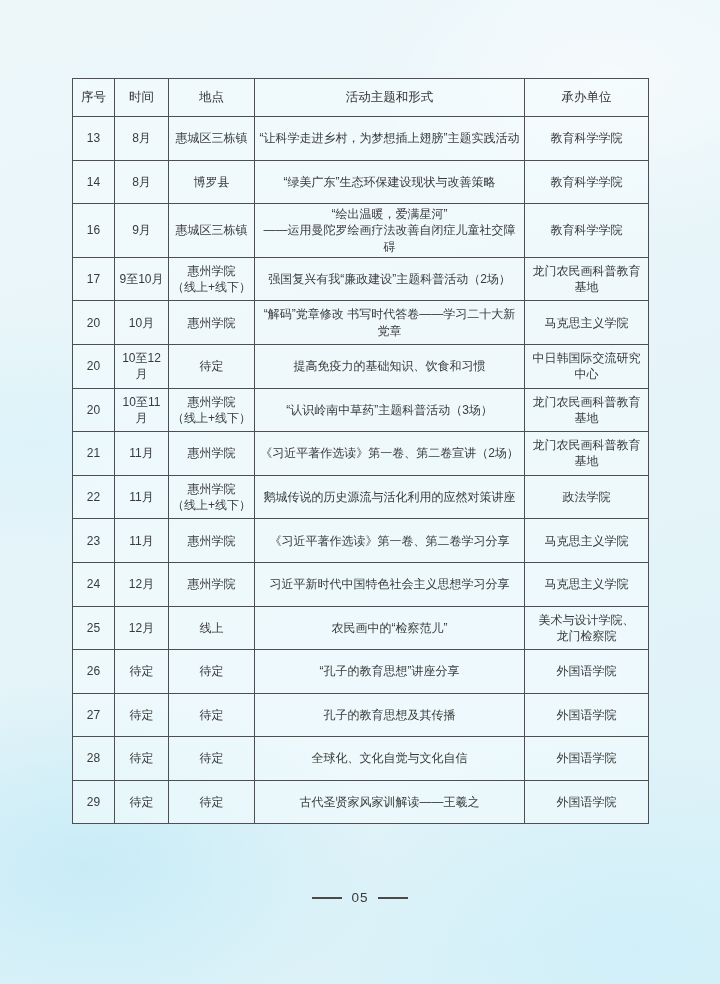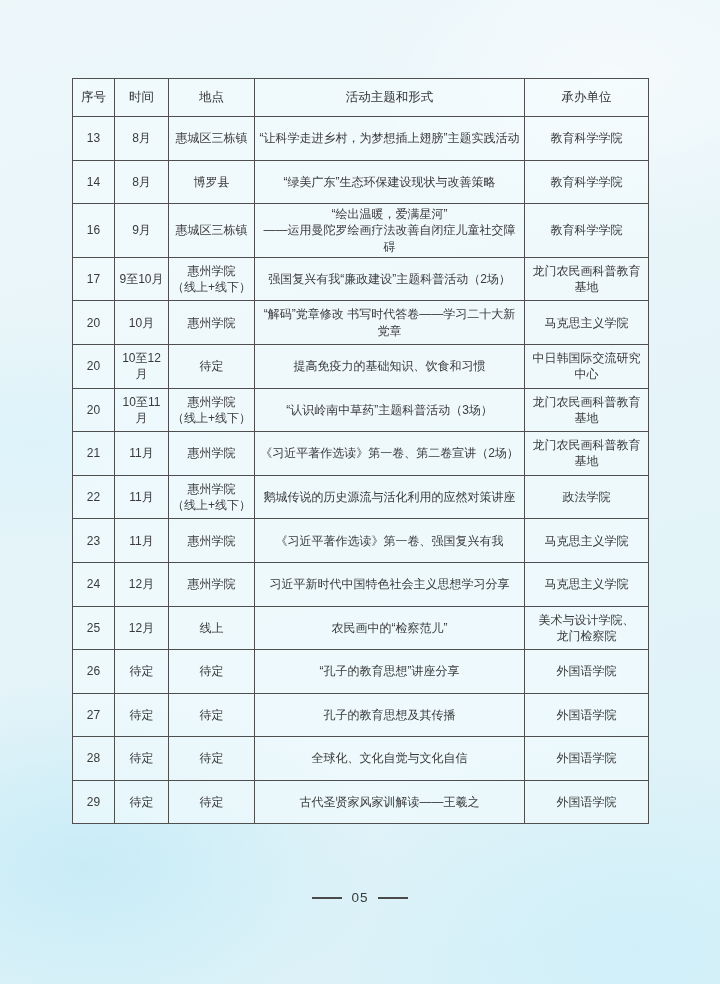--- a/index.html
+++ b/index.html
@@ -154,21 +154,21 @@
           <td>11月</td>
           <td>惠州学院
 （线上+线下）</td>
           <td>鹅城传说的历史源流与活化利用的应然对策讲座</td>
           <td>政法学院</td>
         </tr>
         <tr>
           <td>23</td>
           <td>11月</td>
           <td>惠州学院</td>
-          <td>《习近平著作选读》第一卷、强国复兴有我</td>
+          <td>《习近平著作选读》第一卷、第二卷学习分享</td>
           <td>马克思主义学院</td>
         </tr>
         <tr>
           <td>24</td>
           <td>12月</td>
           <td>惠州学院</td>
           <td>习近平新时代中国特色社会主义思想学习分享</td>
           <td>马克思主义学院</td>
         </tr>
         <tr>

